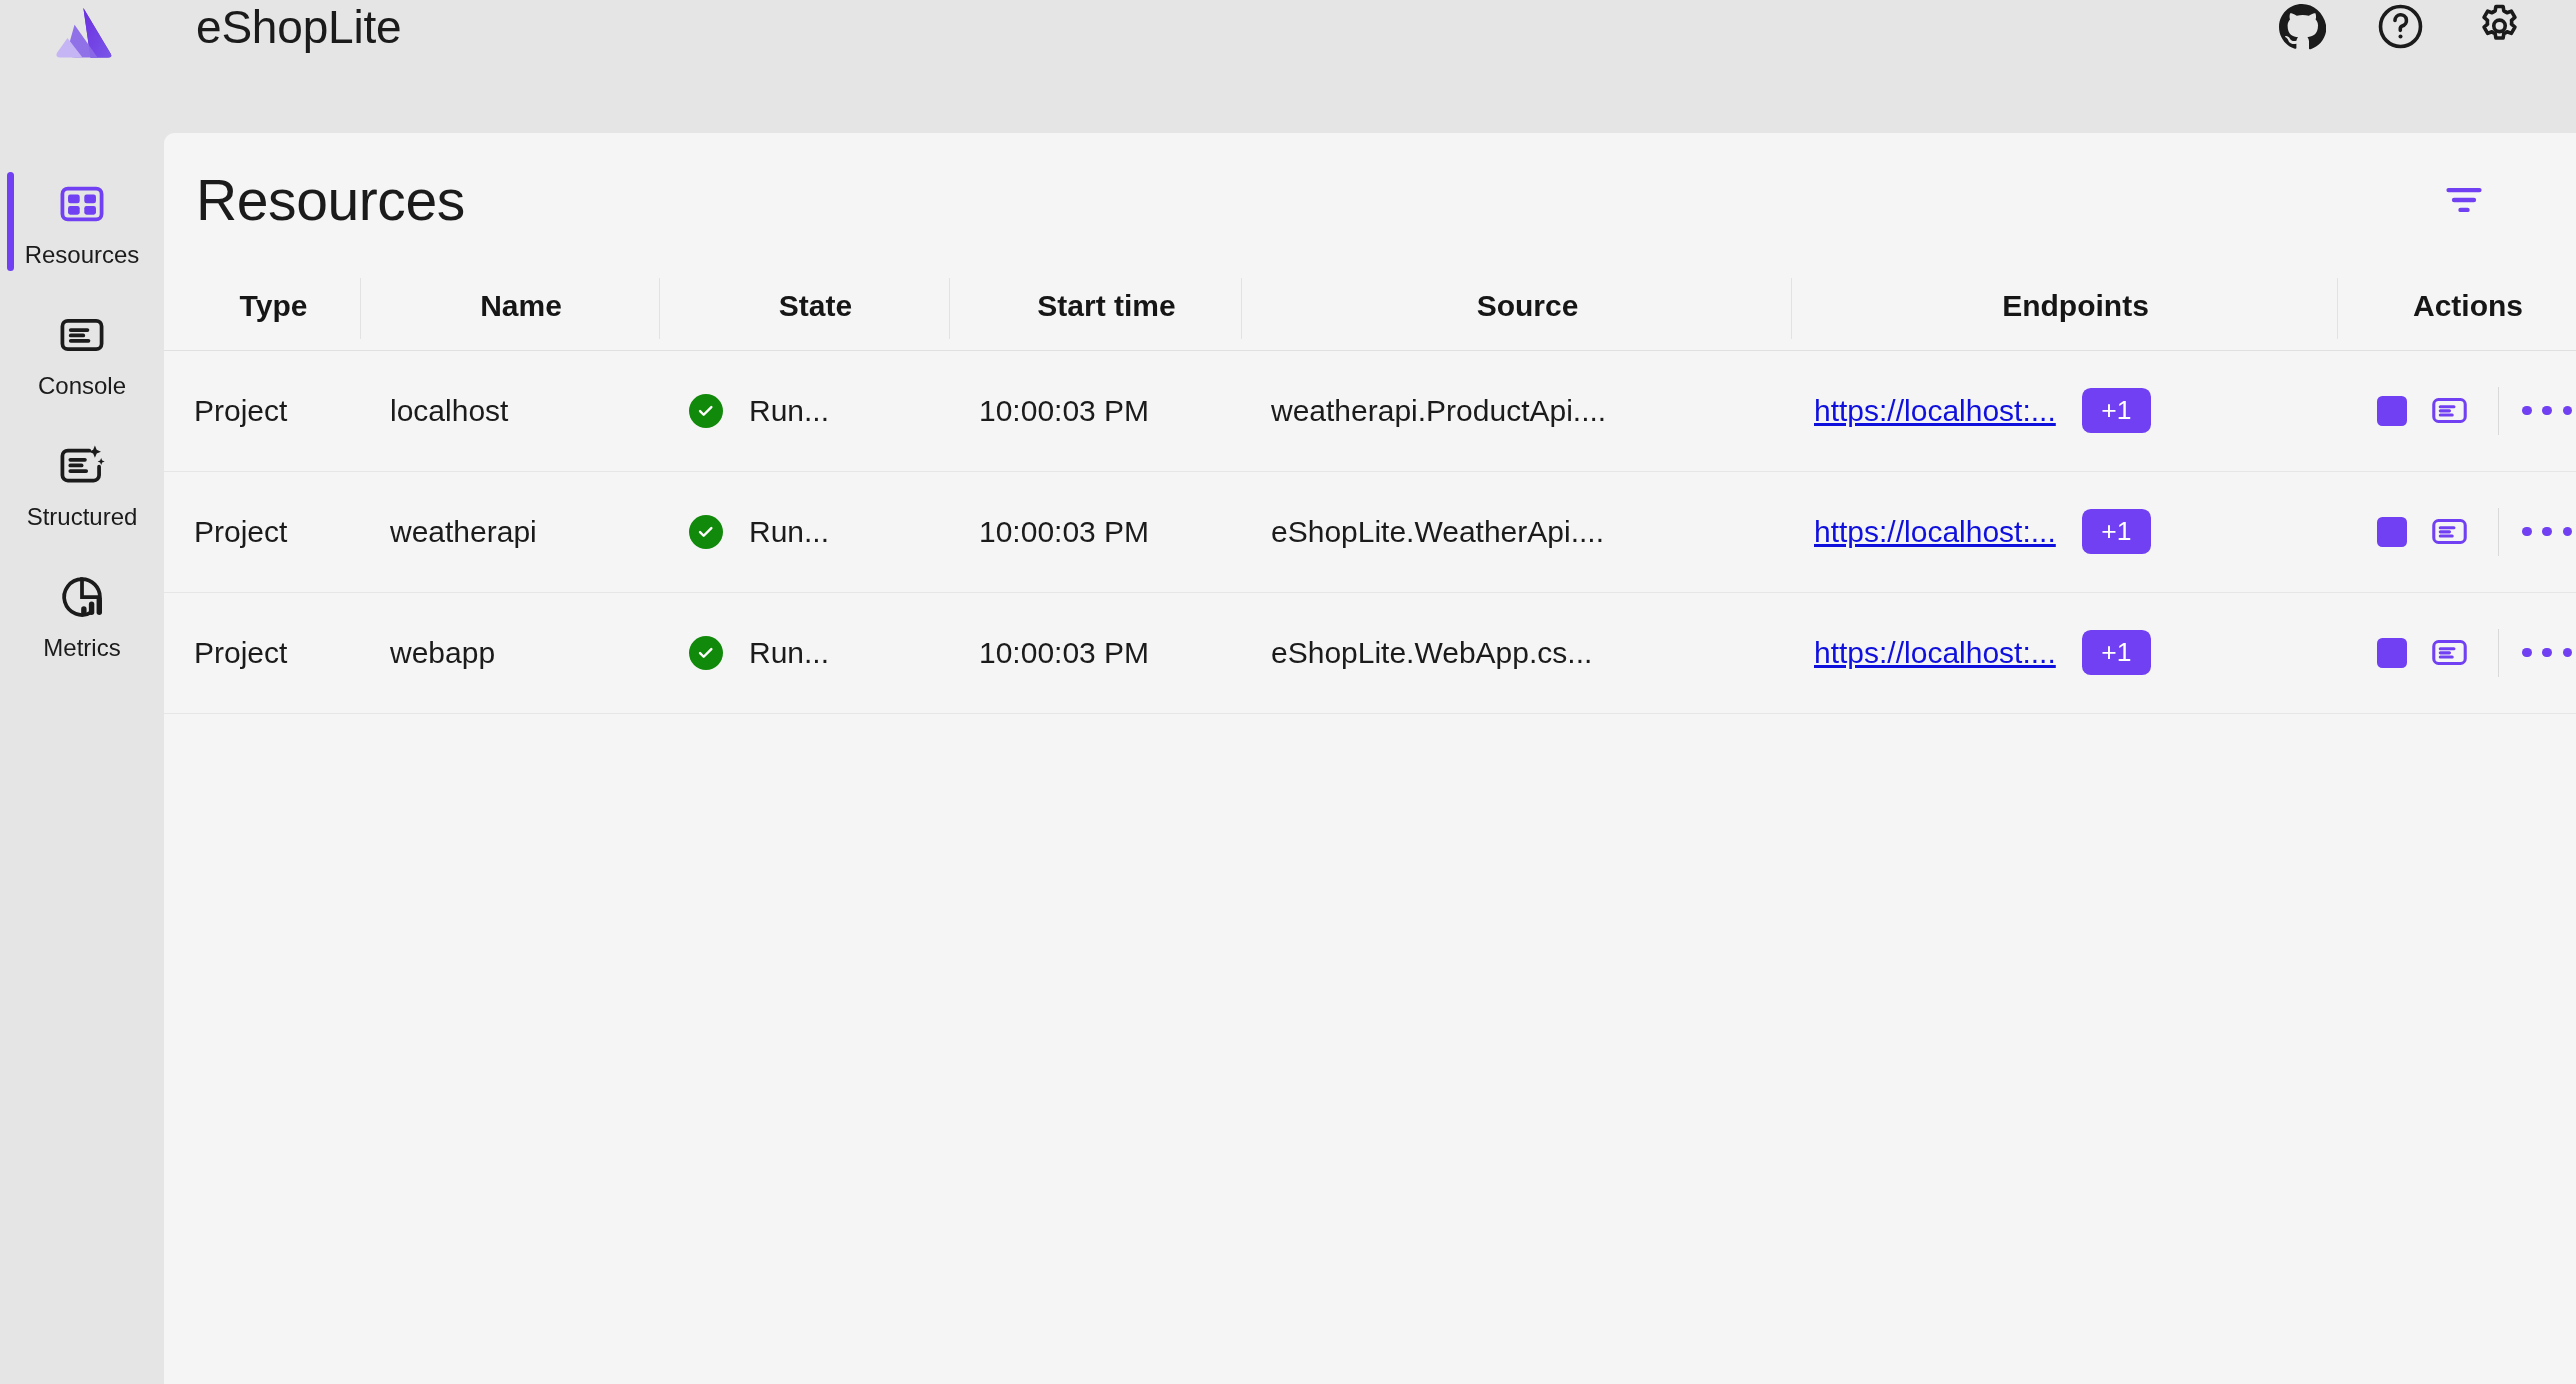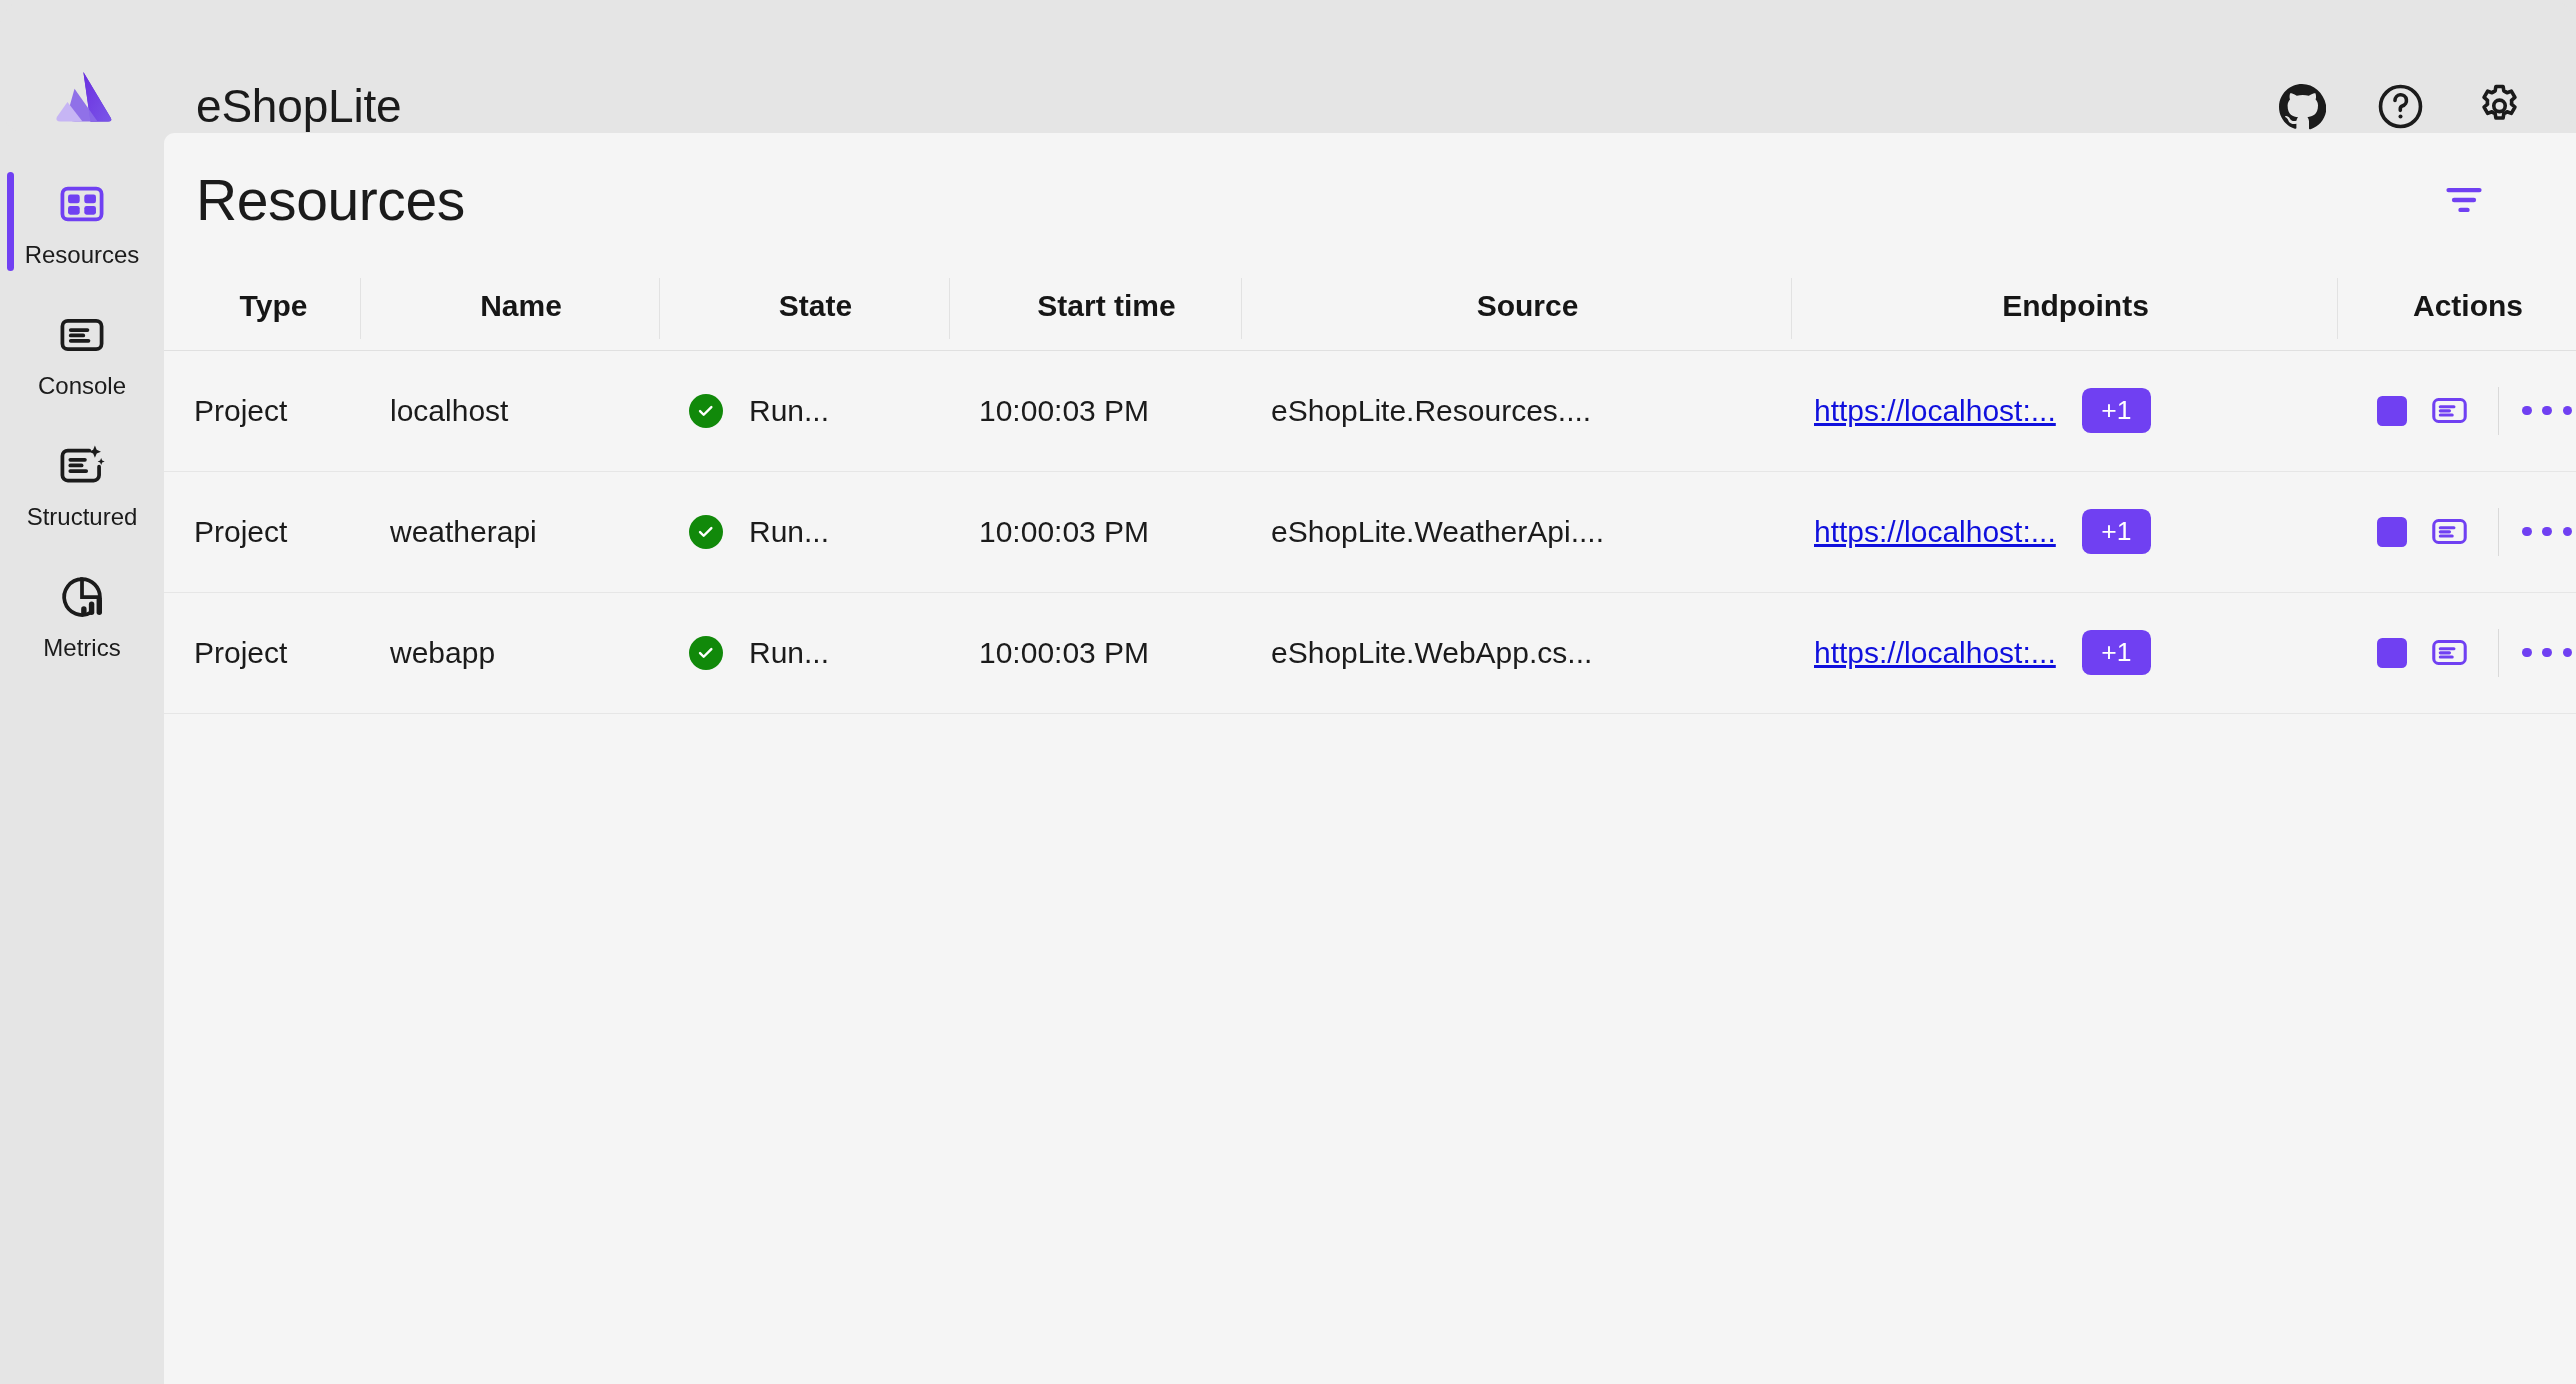--- a/index.html
+++ b/index.html
@@ -19,21 +19,21 @@
     display: flex;
     flex-direction: column;
     background: #e5e5e5;
   }
 
   
   .header {
     height: 133px;
     flex: 0 0 133px;
     display: flex;
-    align-items: flex-end;
+    align-items: flex-start;
     background: #e5e5e5;
     padding: 0 50px 0 0;
     border-radius: 27px;
   }
   .brand-logo {
     width: 164px;
     flex: 0 0 164px;
     display: flex;
     align-items: center;
     justify-content: center;
@@ -453,21 +453,21 @@
                         <path d="M5 12.5l4.5 4.5L19 7.5"></path>
                       </svg>
                   </span>
                   <span class="ellipsis-text">Run...</span>
                 </span>
               </td>
               <td>
                   <span class="tdi">10:00:03 PM</span>
                 </td>
               <td>
-                  <span class="tdi ellipsis-text">eShopLite.Resources....</span>
+                  <span class="tdi ellipsis-text">weatherapi.ProductApi....</span>
                 </td>
               <td>
                 <span class="endpoint-cell">
                   <a class="endpoint-link">https://localhost:...</a>
                   <span class="badge-more">+1</span>
                 </span>
               </td>
               <td>
                 <span class="actions-cell">
                   <span class="act-btn">

